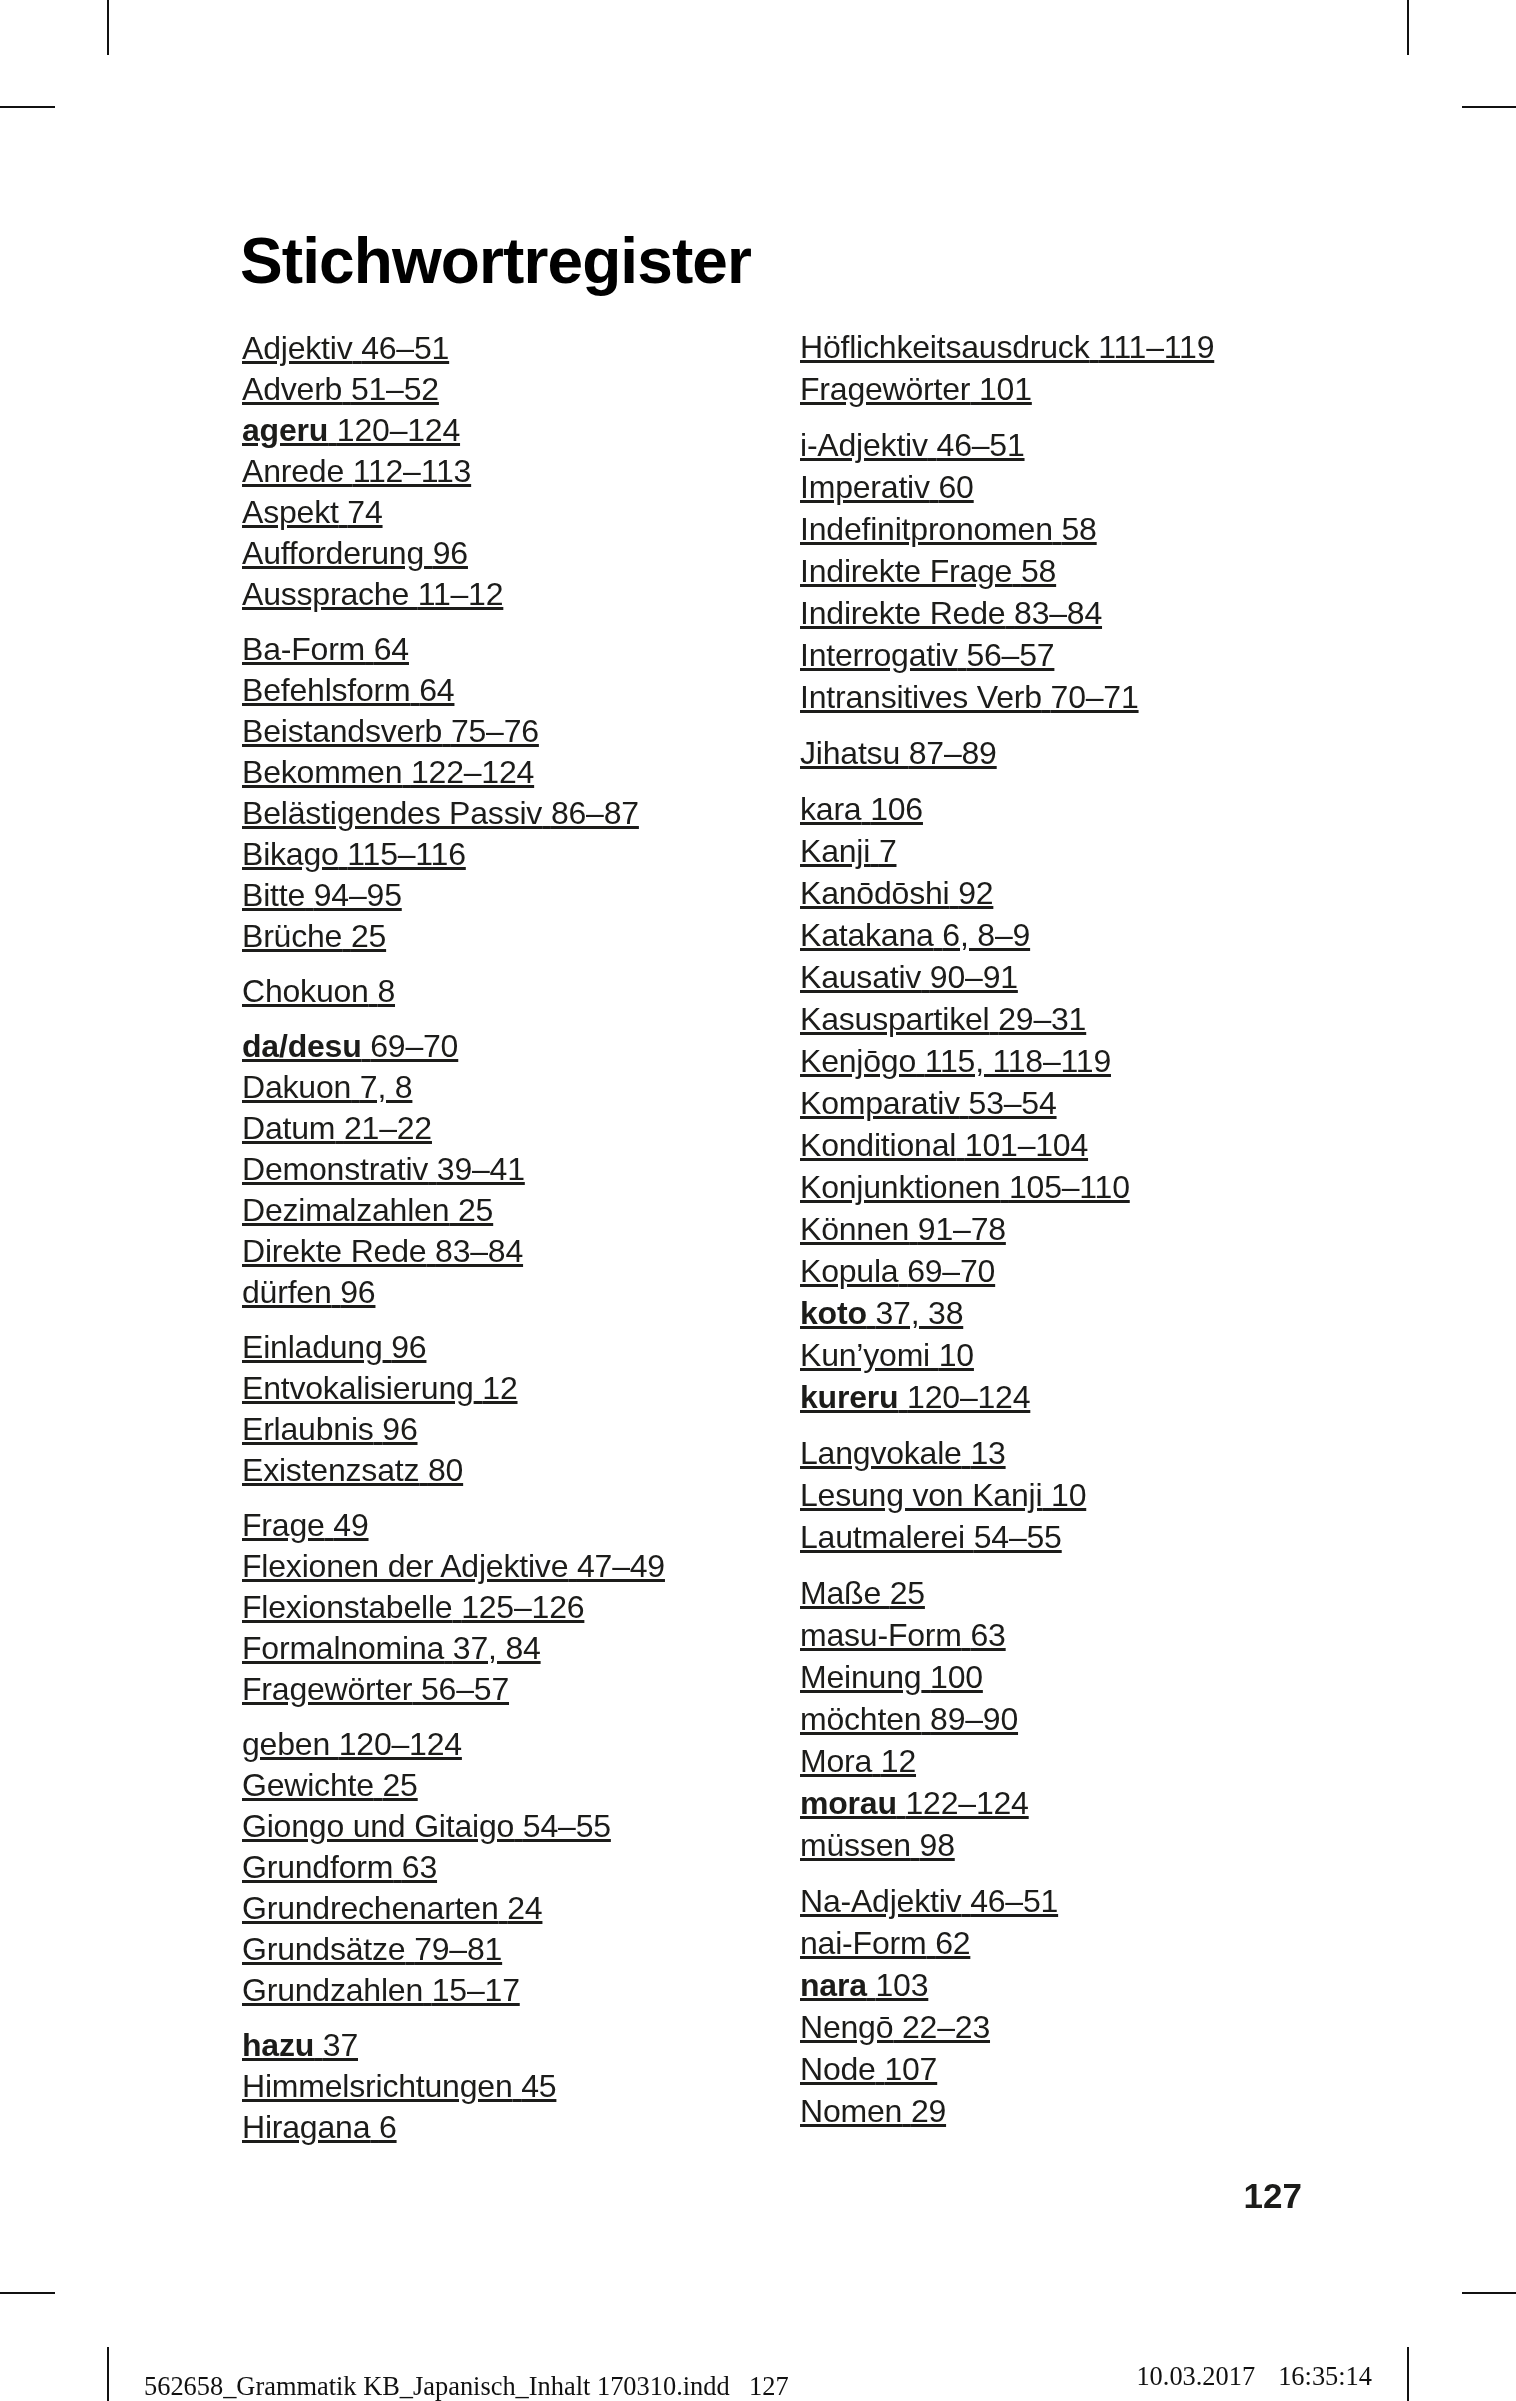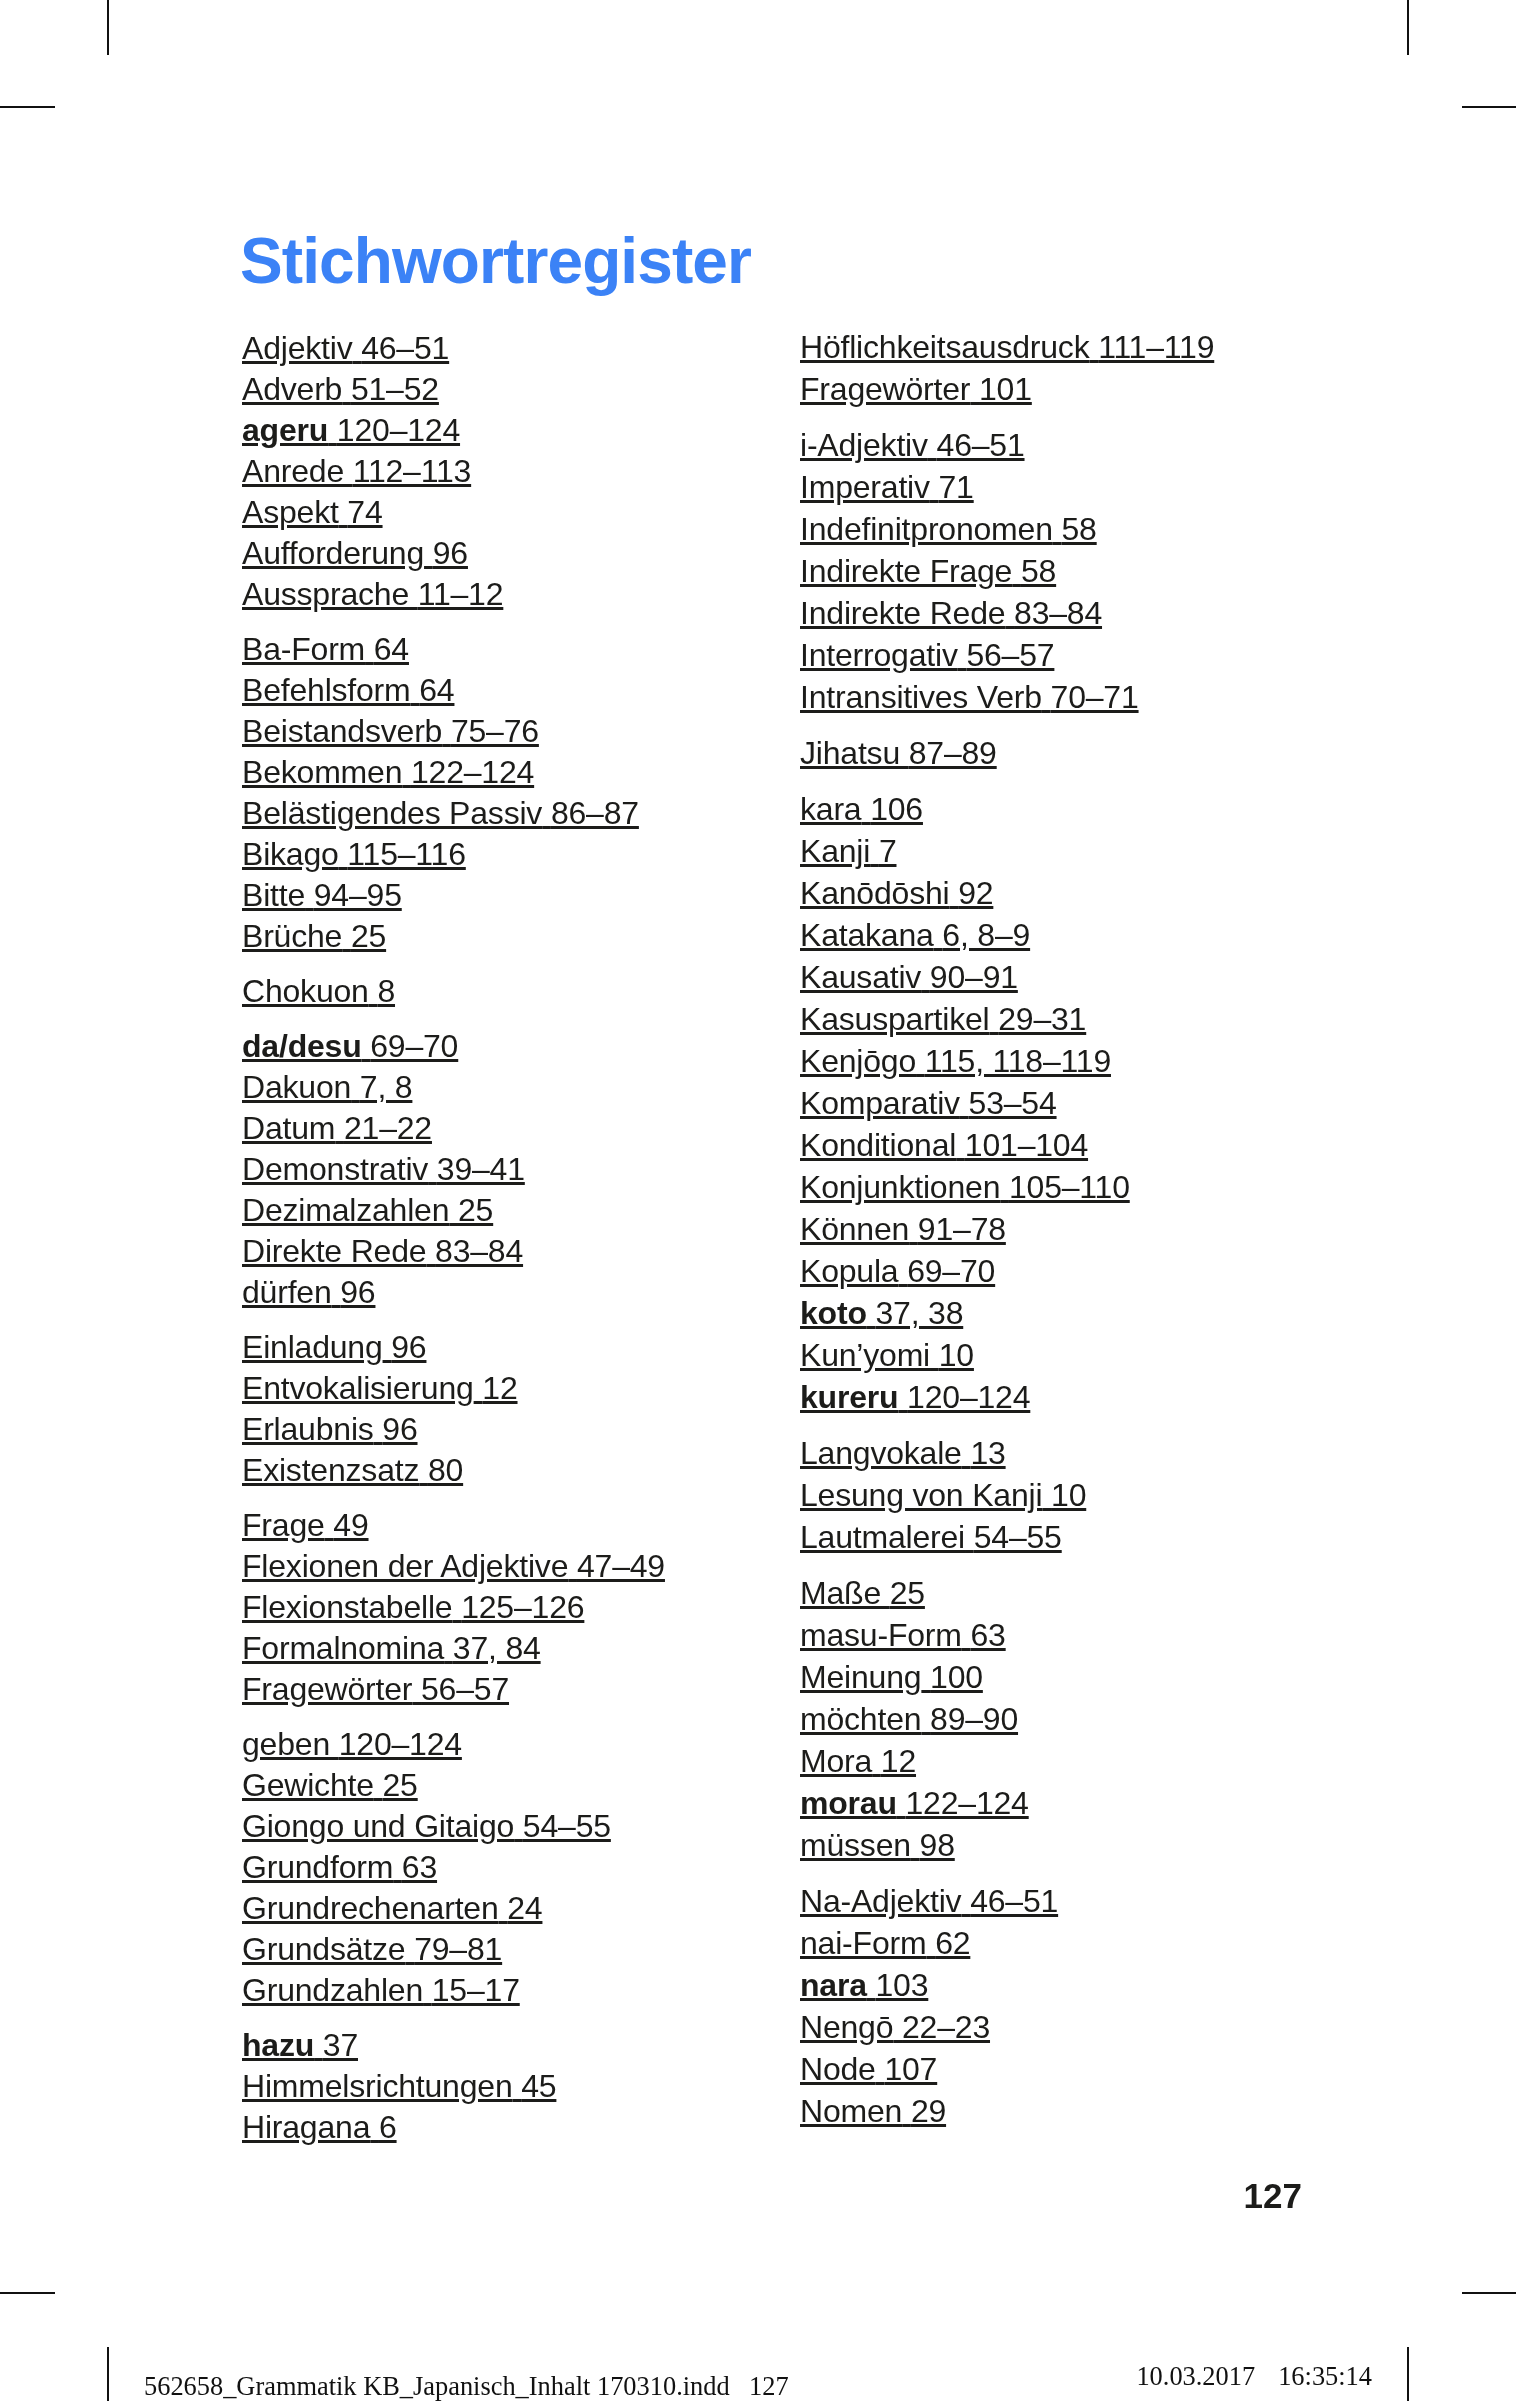--- a/index.html
+++ b/index.html
@@ -81,21 +81,21 @@
 
   <div class="crop v" id="crop-tl-v"></div>
   <div class="crop h" id="crop-tl-h"></div>
   <div class="crop v" id="crop-tr-v"></div>
   <div class="crop h" id="crop-tr-h"></div>
   <div class="crop v" id="crop-bl-v"></div>
   <div class="crop h" id="crop-bl-h"></div>
   <div class="crop v" id="crop-br-v"></div>
   <div class="crop h" id="crop-br-h"></div>
 
-  <h1 class="page-title" style="color: #3b82f6;">Stichwortregister</h1>
+  <h1 class="page-title" style="color: #000000;">Stichwortregister</h1>
 
   <div class="index-col" id="left-col">
       <div class="group">
         <div class="line"><span class="term">Adjektiv</span> <span class="pages">46–51</span></div>
         <div class="line"><span class="term">Adverb</span> <span class="pages">51–52</span></div>
         <div class="line"><span class="term bold">ageru</span> <span class="pages">120–124</span></div>
         <div class="line"><span class="term">Anrede</span> <span class="pages">112–113</span></div>
         <div class="line"><span class="term">Aspekt</span> <span class="pages">74</span></div>
         <div class="line"><span class="term">Aufforderung</span> <span class="pages">96</span></div>
         <div class="line"><span class="term">Aussprache</span> <span class="pages">11–12</span></div>
@@ -150,21 +150,21 @@
         <div class="line"><span class="term">Hiragana</span> <span class="pages">6</span></div>
       </div>
     </div>
   <div class="index-col" id="right-col">
       <div class="group">
         <div class="line"><span class="term">Höflichkeitsausdruck</span> <span class="pages">111–119</span></div>
         <div class="line"><span class="term">Fragewörter</span> <span class="pages">101</span></div>
       </div>
       <div class="group">
         <div class="line"><span class="term">i-Adjektiv</span> <span class="pages">46–51</span></div>
-        <div class="line"><span class="term">Imperativ</span> <span class="pages">71</span></div>
+        <div class="line"><span class="term">Imperativ</span> <span class="pages">60</span></div>
         <div class="line"><span class="term">Indefinitpronomen</span> <span class="pages">58</span></div>
         <div class="line"><span class="term">Indirekte Frage</span> <span class="pages">58</span></div>
         <div class="line"><span class="term">Indirekte Rede</span> <span class="pages">83–84</span></div>
         <div class="line"><span class="term">Interrogativ</span> <span class="pages">56–57</span></div>
         <div class="line"><span class="term">Intransitives Verb</span> <span class="pages">70–71</span></div>
       </div>
       <div class="group">
         <div class="line"><span class="term">Jihatsu</span> <span class="pages">87–89</span></div>
       </div>
       <div class="group">

